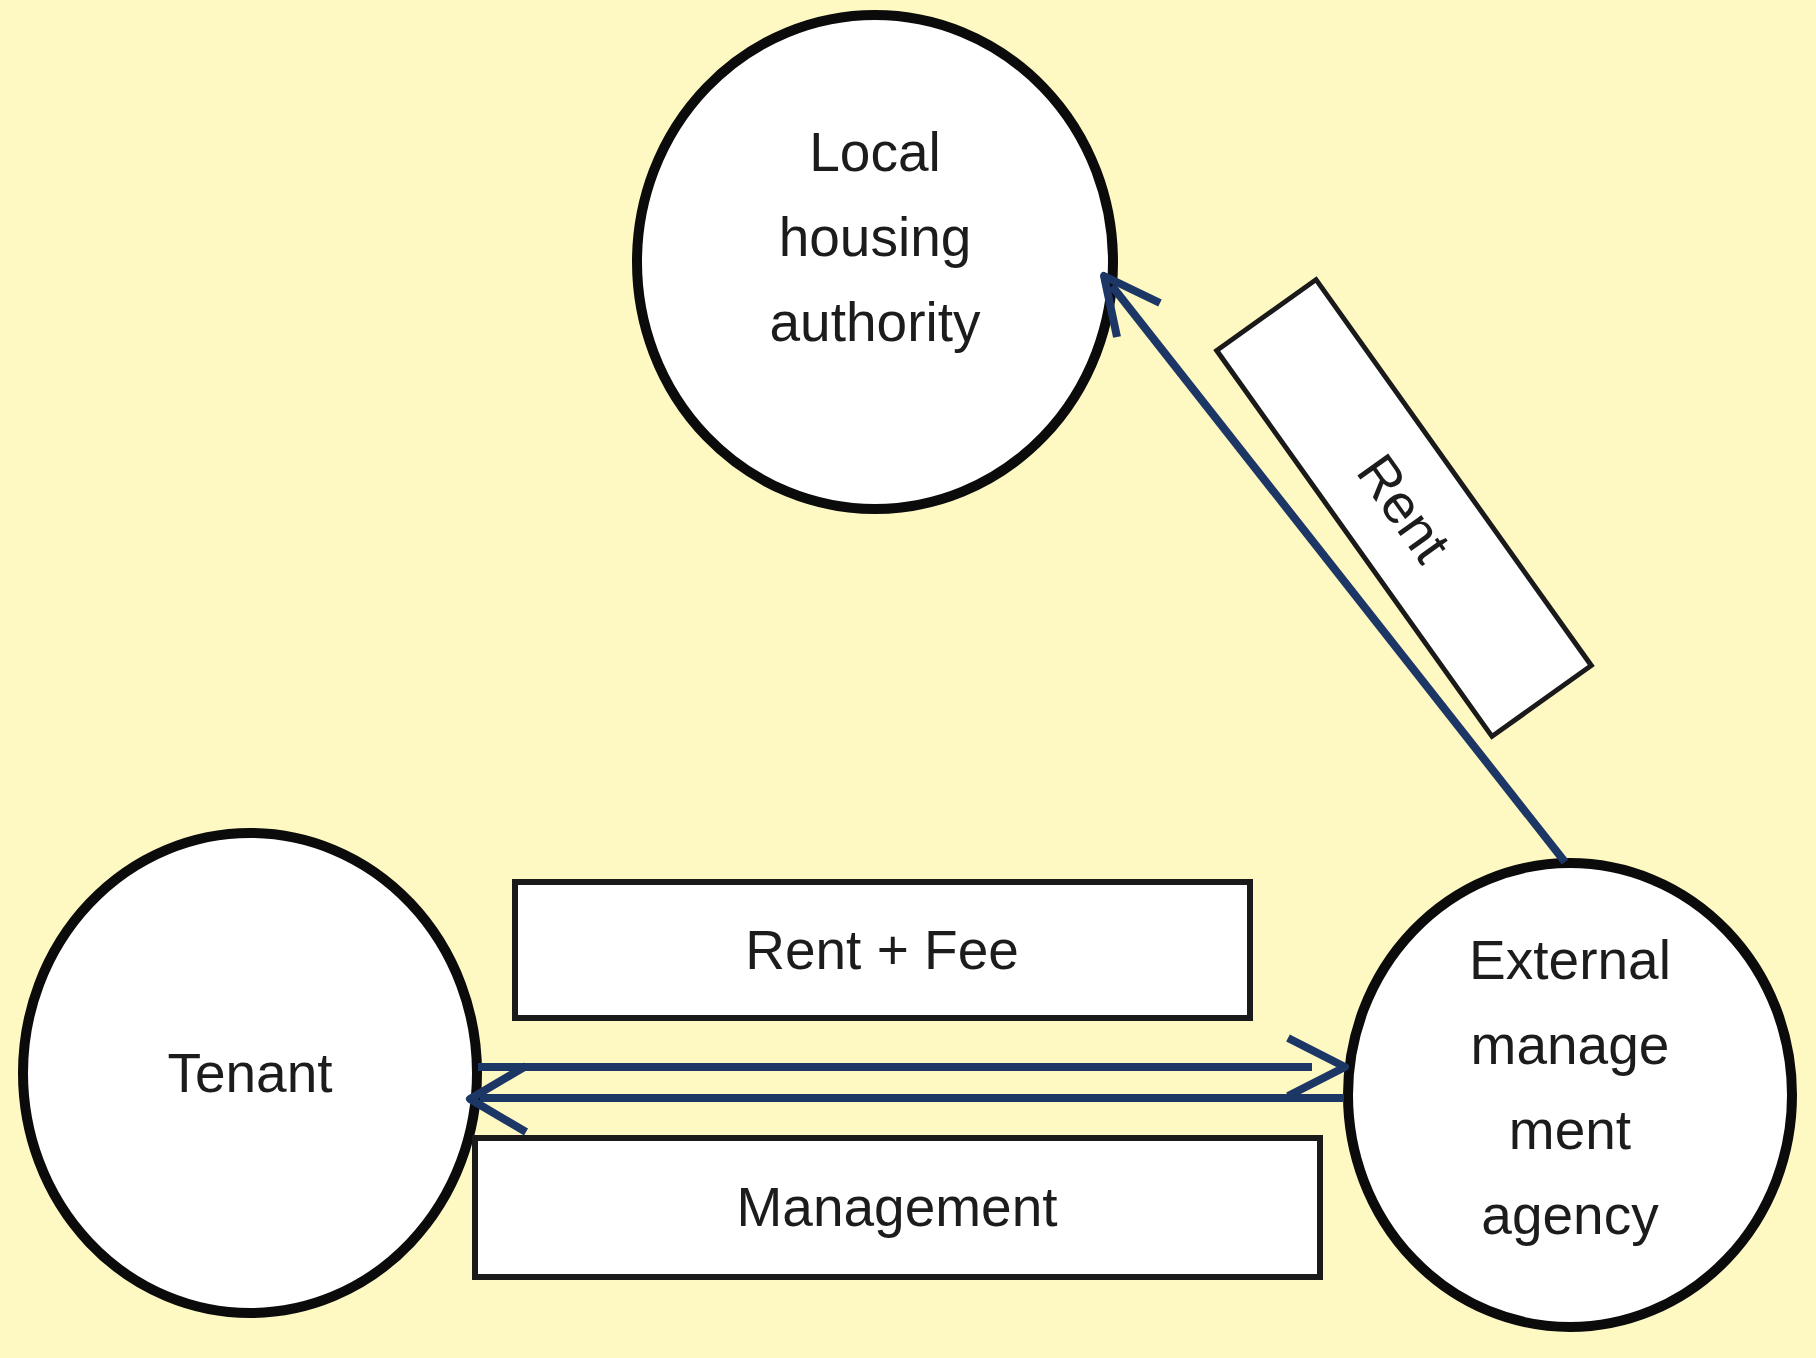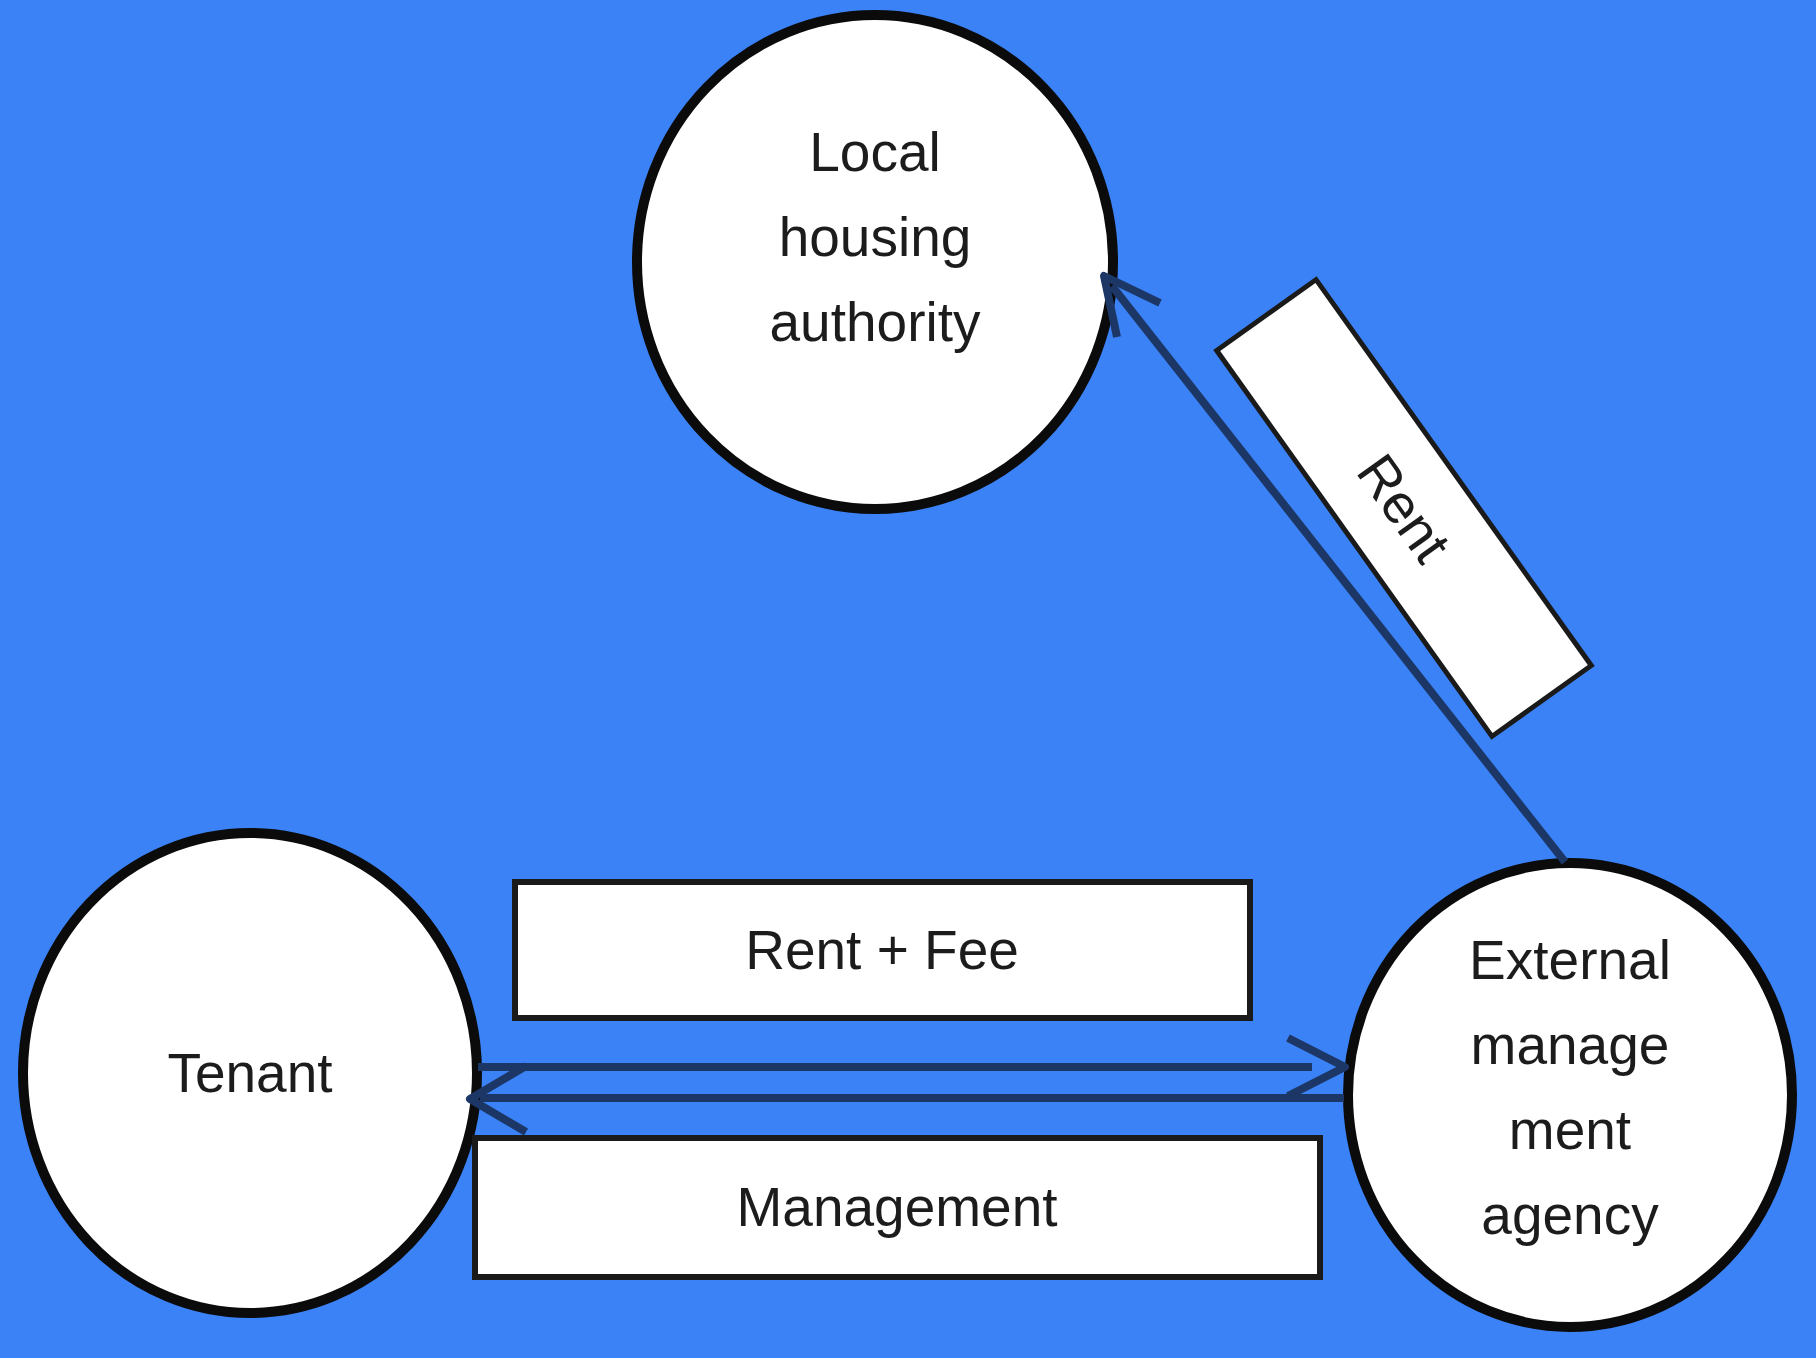--- a/index.html
+++ b/index.html
@@ -1,16 +1,16 @@
 <!DOCTYPE html>
 <html><head>
 <meta charset="utf-8">
 <style>
   html, body { margin: 0; padding: 0; background: #ffffff; }
-  .stage { width: 1816px; height: 1358px; position: relative; background: #3b82f6; }
+  .stage { width: 1816px; height: 1358px; position: relative; background: #fef9c3; }
   svg { display: block; }
   text {
     font-family: "Liberation Sans", sans-serif;
     font-size: 55px;
     text-anchor: middle;
   }
 </style>
 </head>
 <body>
 

